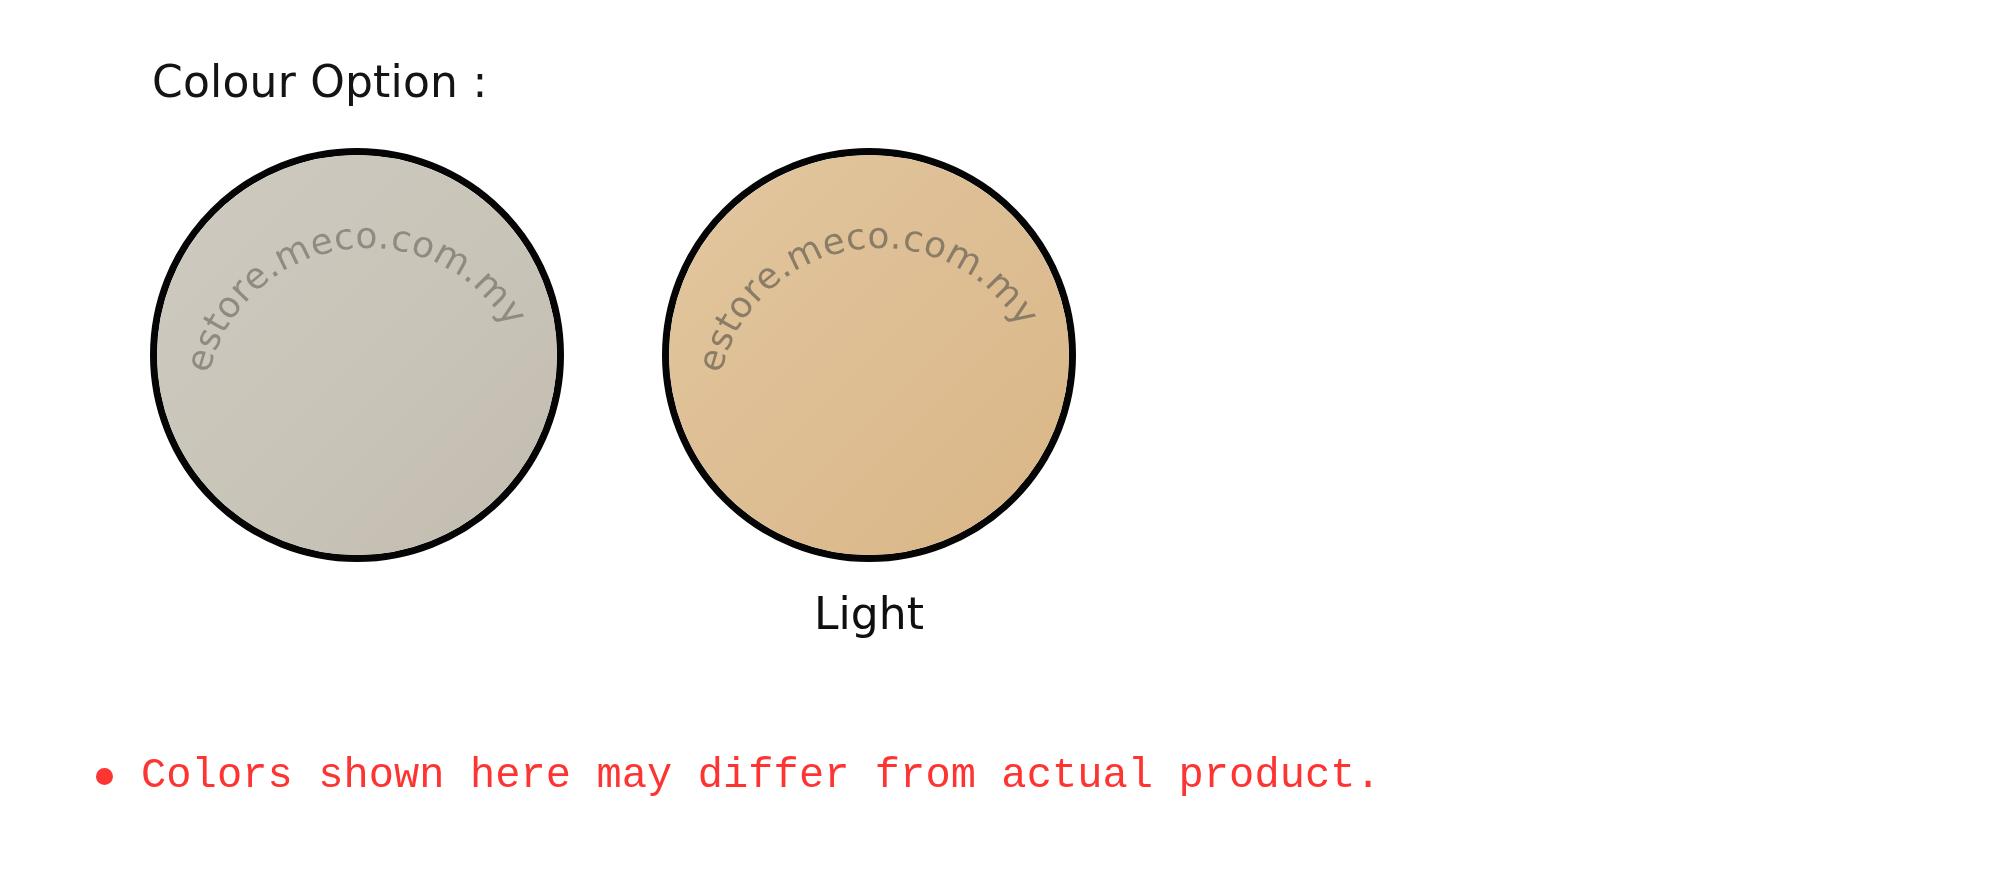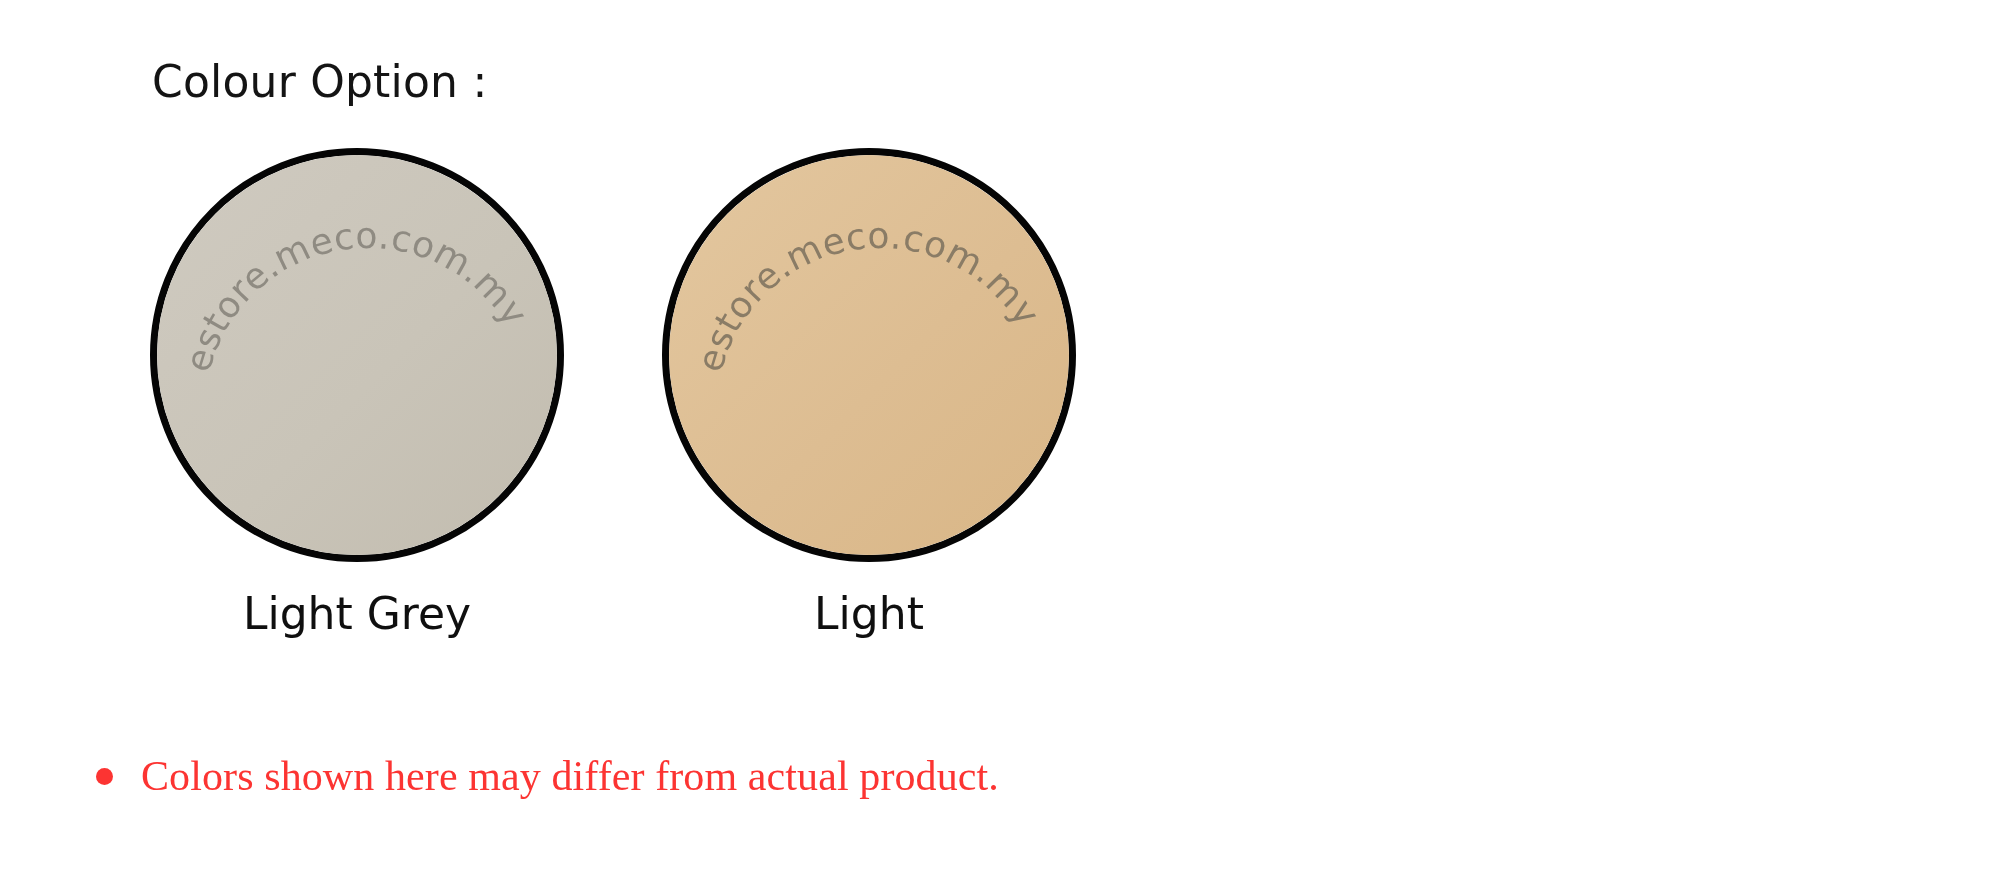--- a/index.html
+++ b/index.html
@@ -114,21 +114,21 @@
     align-items: center;
     gap: 28px;
   }
   .disclaimer-bullet {
     width: 17px;
     height: 17px;
     border-radius: 50%;
     flex: 0 0 auto;
   }
   .disclaimer-text {
-    font-family: Liberation Serif, serif;
+    font-family: Liberation Mono, monospace;
     font-size: 42px;
     font-weight: 400;
     white-space: nowrap;
     letter-spacing: 0.1px;
   }
 </style>
 </head>
 <body style="background: rgb(255, 255, 255);">
 
 <div class="page">
@@ -144,21 +144,20 @@
         </div>
         <svg class="watermark-svg" viewBox="0 0 414 414">
           <defs>
             <path id="wmarc0" d="M 56 242 A 163 163 0 0 1 358 180" fill="none"></path>
           </defs>
           <text id="wmtext0" fill="#8f8b82">
             <textPath href="#wmarc0" startOffset="4%">estore.meco.com.my</textPath>
           </text>
         </svg>
       </div>
-      <div class="swatch-label">Light Grey</div>
     </div>
 
     <div class="swatch">
       <div class="swatch-circle-wrap">
         <div class="swatch-circle" id="circle-1" style="border-color: rgb(5, 5, 5);">
           <div class="fill" id="fill-1" style="background: linear-gradient(135deg, rgb(227, 199, 159) 0%, rgb(221, 189, 146) 55%, rgb(217, 182, 134) 100%);"></div>
         </div>
         <svg class="watermark-svg" viewBox="0 0 414 414">
           <defs>
             <path id="wmarc1" d="M 56 242 A 163 163 0 0 1 358 180" fill="none"></path>

